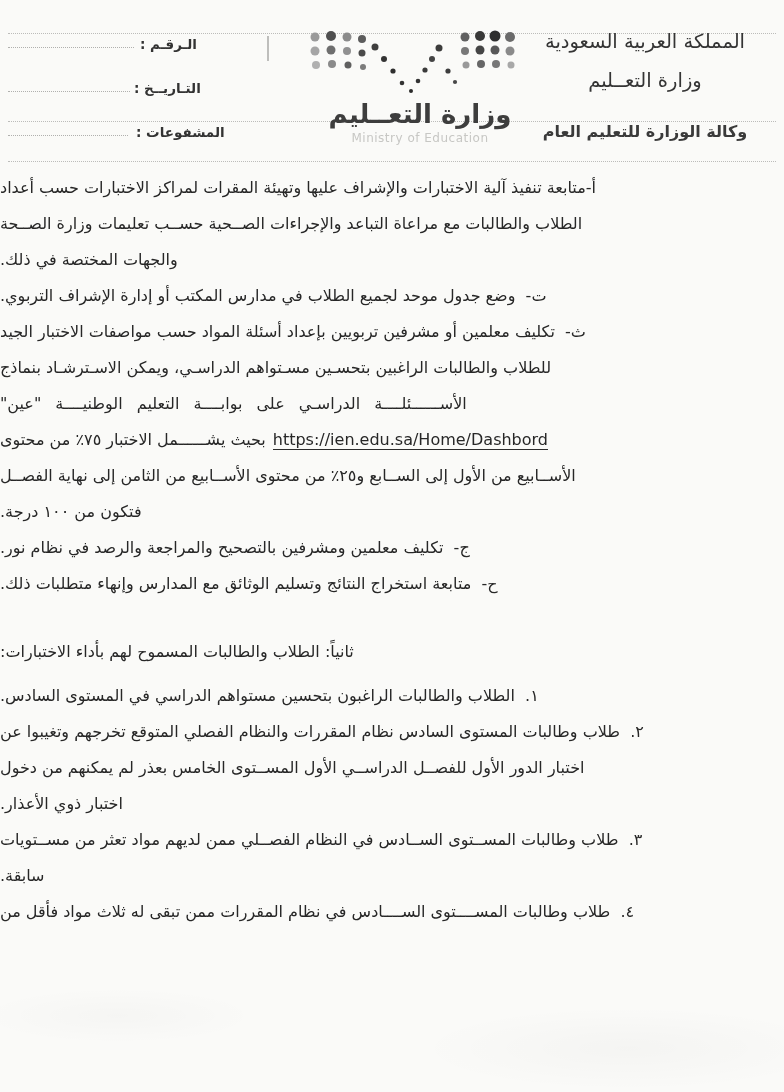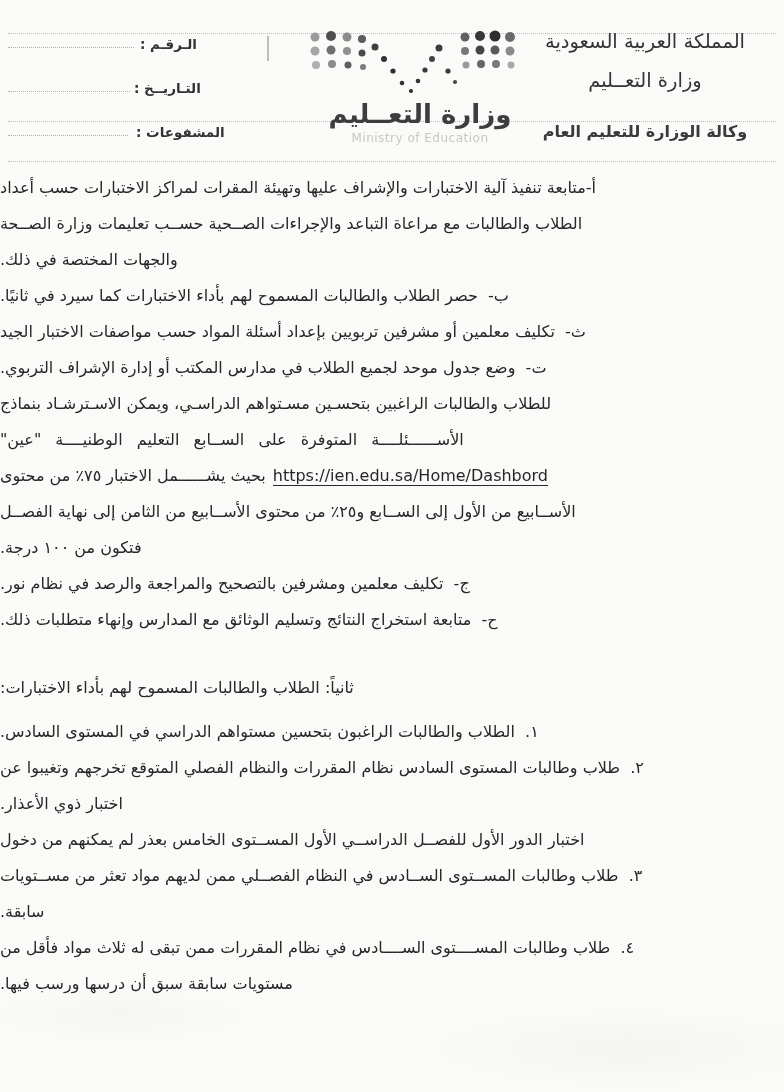--- a/index.html
+++ b/index.html
@@ -122,38 +122,36 @@
   <div class="fld-line fl-number"></div>
   <div class="fld-label fld-date">التـاريــخ :</div>
   <div class="fld-line fl-date"></div>
   <div class="fld-label fld-attach">المشفوعات :</div>
   <div class="fld-line fl-attach"></div>
 
   <div class="doc-body">
     <div class="ln p70">أ-متابعة تنفيذ آلية الاختبارات والإشراف عليها وتهيئة المقرات لمراكز الاختبارات حسب أعداد</div>
     <div class="ln p74">الطلاب والطالبات مع مراعاة التباعد والإجراءات الصــحية حســب تعليمات وزارة الصــحة</div>
     <div class="ln p275">والجهات المختصة في ذلك.</div>
-    <div class="ln p92">ب-&nbsp;&nbsp;حصر الطلاب والطالبات المسموح لهم بأداء الاختبارات كما سيرد في ثانيًا.</div>
+    <div class="ln p92">ت-&nbsp;&nbsp;وضع جدول موحد لجميع الطلاب في مدارس المكتب أو إدارة الإشراف التربوي.</div>
     <div class="ln p72">ث-&nbsp;&nbsp;تكليف معلمين أو مشرفين تربويين بإعداد أسئلة المواد حسب مواصفات الاختبار الجيد</div>
-    <div class="ln p92">ت-&nbsp;&nbsp;وضع جدول موحد لجميع الطلاب في مدارس المكتب أو إدارة الإشراف التربوي.</div>
     <div class="ln p90">للطلاب والطالبات الراغبين بتحسـين مسـتواهم الدراسـي، ويمكن الاسـترشـاد بنماذج</div>
-    <div class="ln p84 stretch">الأســــــئلــــة المتوفرة على الســابع التعليم الوطنيــــة "عين"</div>
+    <div class="ln p84 stretch">الأســــــئلــــة الدراسـي على بوابــــة التعليم الوطنيــــة "عين"</div>
     <div class="ln p84" dir="rtl">
       <span class="url">https://ien.edu.sa/Home/Dashbord</span><span>بحيث يشــــــمل الاختبار ٧٥٪ من محتوى</span>
     </div>
     <div class="ln p76">الأســابيع من الأول إلى الســابع و٢٥٪ من محتوى الأســابيع من الثامن إلى نهاية الفصــل</div>
     <div class="ln p103">فتكون من ١٠٠ درجة.</div>
     <div class="ln p84">ج-&nbsp;&nbsp;تكليف معلمين ومشرفين بالتصحيح والمراجعة والرصد في نظام نور.</div>
     <div class="ln p84">ح-&nbsp;&nbsp;متابعة استخراج النتائج وتسليم الوثائق مع المدارس وإنهاء متطلبات ذلك.</div>
 
     <div class="ln p72 sec2-heading">ثانياً: الطلاب والطالبات المسموح لهم بأداء الاختبارات:</div>
 
     <div class="ln p94 sec2-first">١.&nbsp;&nbsp;الطلاب والطالبات الراغبون بتحسين مستواهم الدراسي في المستوى السادس.</div>
     <div class="ln p94">٢.&nbsp;&nbsp;طلاب وطالبات المستوى السادس نظام المقررات والنظام الفصلي المتوقع تخرجهم وتغيبوا عن</div>
+    <div class="ln p100">اختبار الدور الأول للفصــل الدراســي الأول المســتوى الخامس بعذر لم يمكنهم من دخول</div>
     <div class="ln p224">اختبار ذوي الأعذار.</div>
-    <div class="ln p100">اختبار الدور الأول للفصــل الدراســي الأول المســتوى الخامس بعذر لم يمكنهم من دخول</div>
     <div class="ln p94">٣.&nbsp;&nbsp;طلاب وطالبات المســتوى الســادس في النظام الفصــلي ممن لديهم مواد تعثر من مســتويات</div>
     <div class="ln p284">سابقة.</div>
     <div class="ln p94">٤.&nbsp;&nbsp;طلاب وطالبات المســــتوى الســــادس في نظام المقررات ممن تبقى له ثلاث مواد فأقل من</div>
-    <div class="ln p307">مستويات سابقة سبق أن درسها ورسب فيها.</div>
   </div>
 
 </div>
 
 </body></html>

